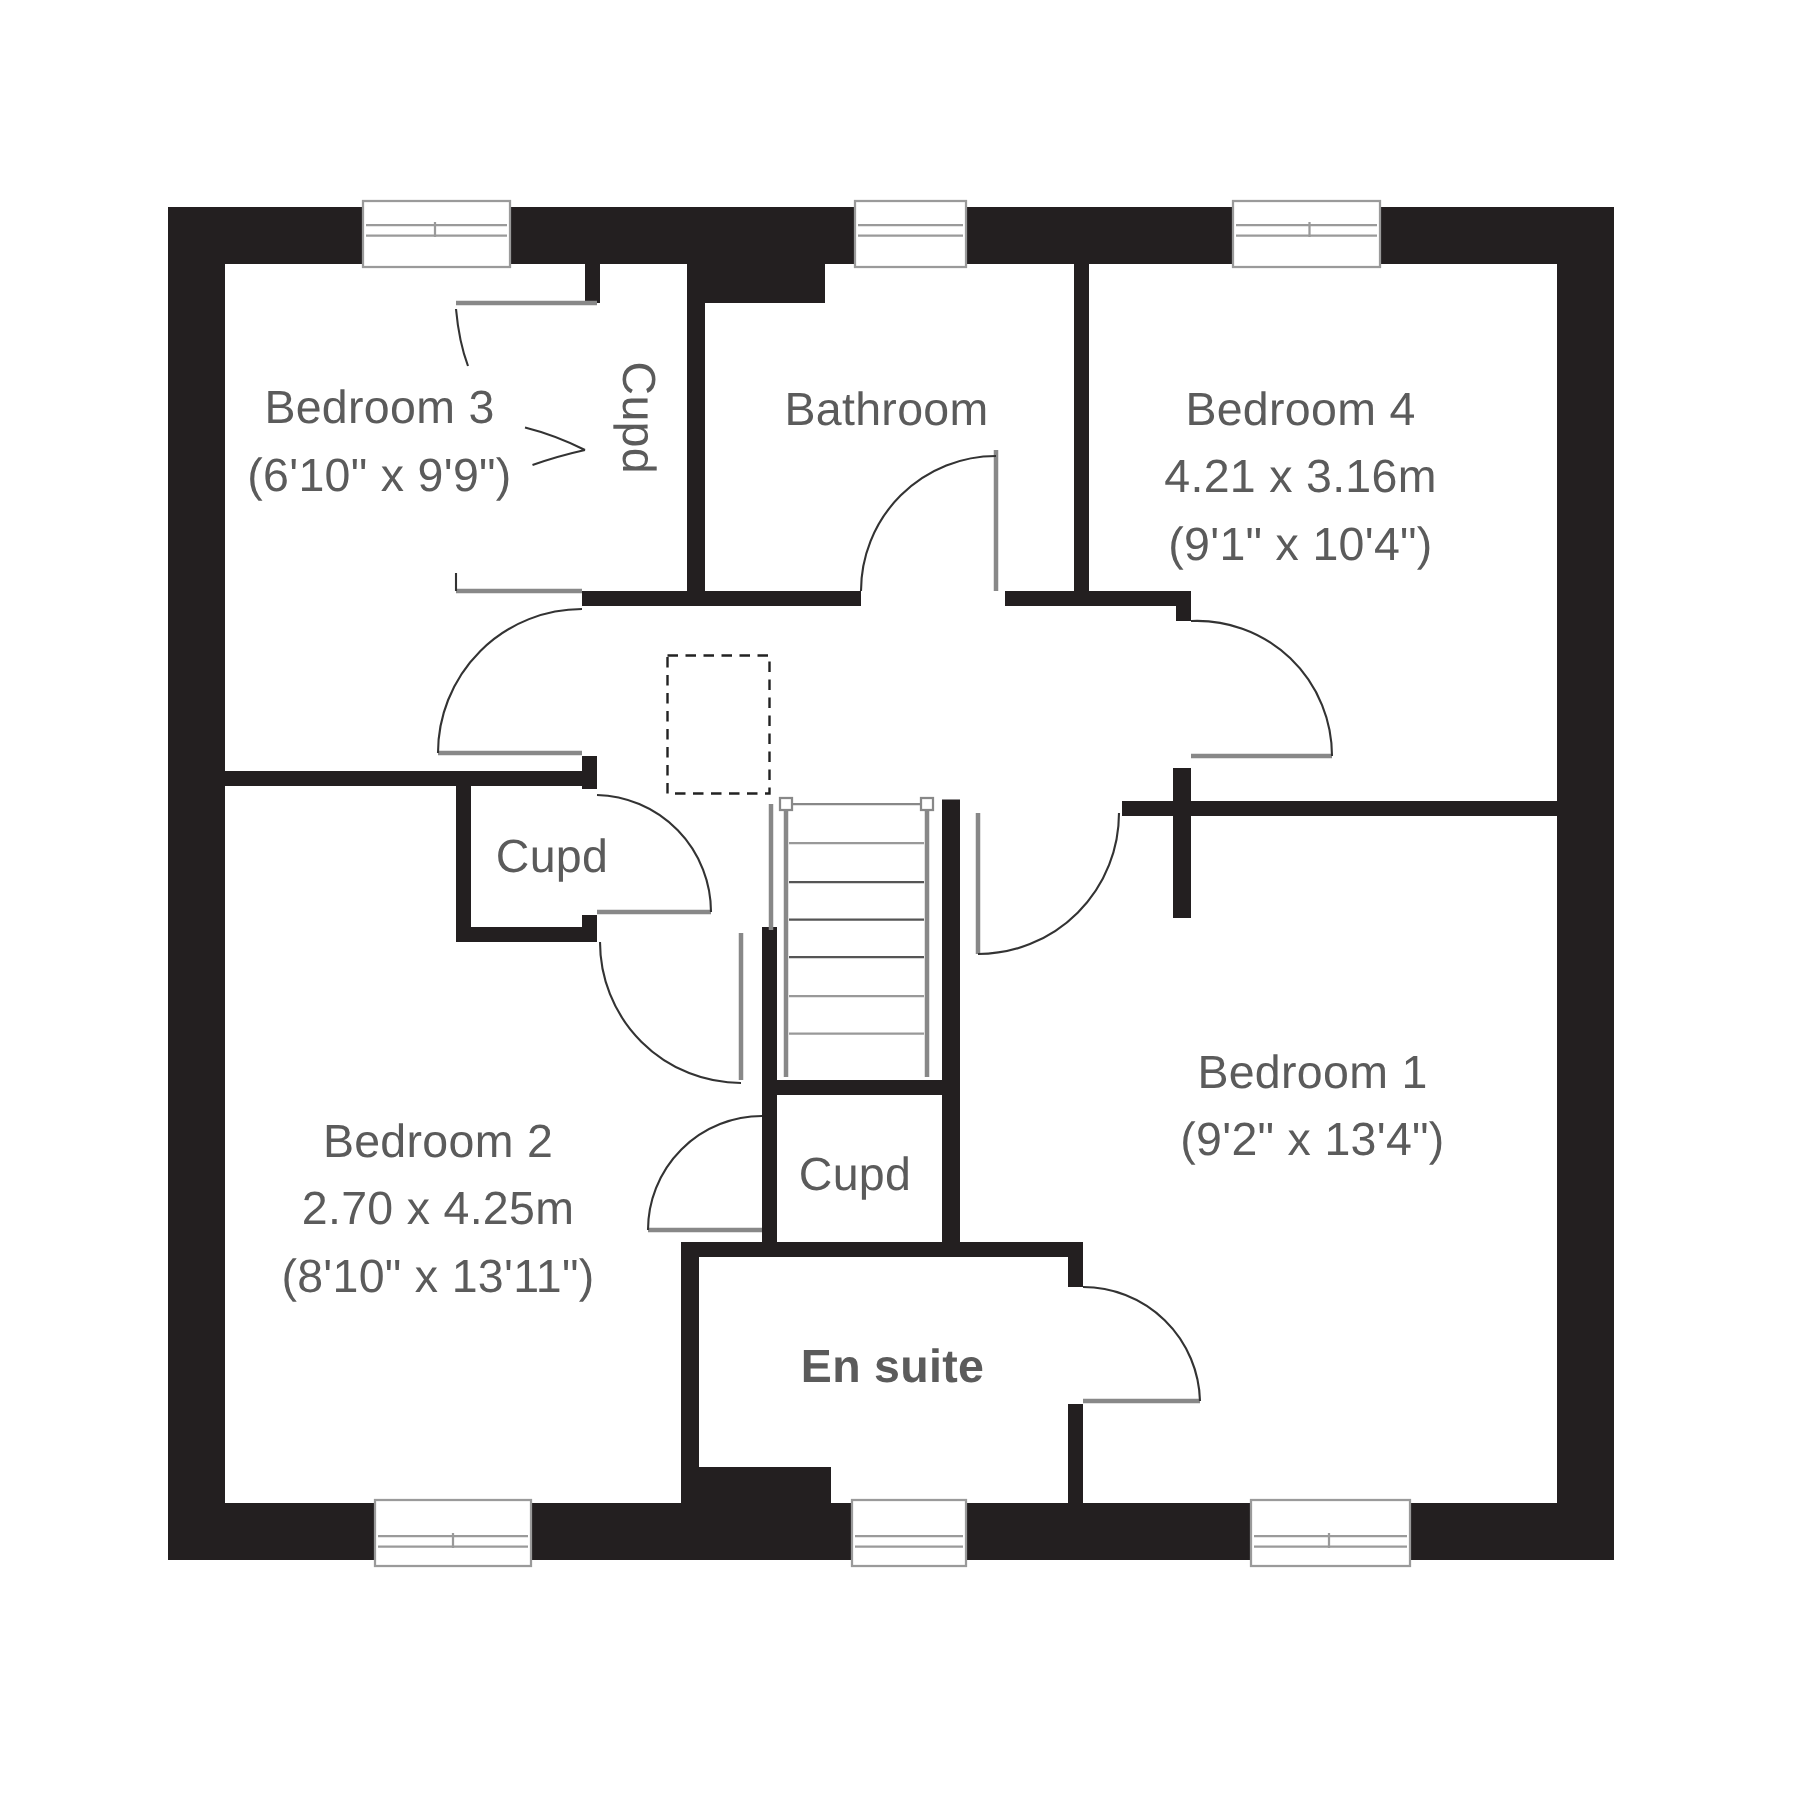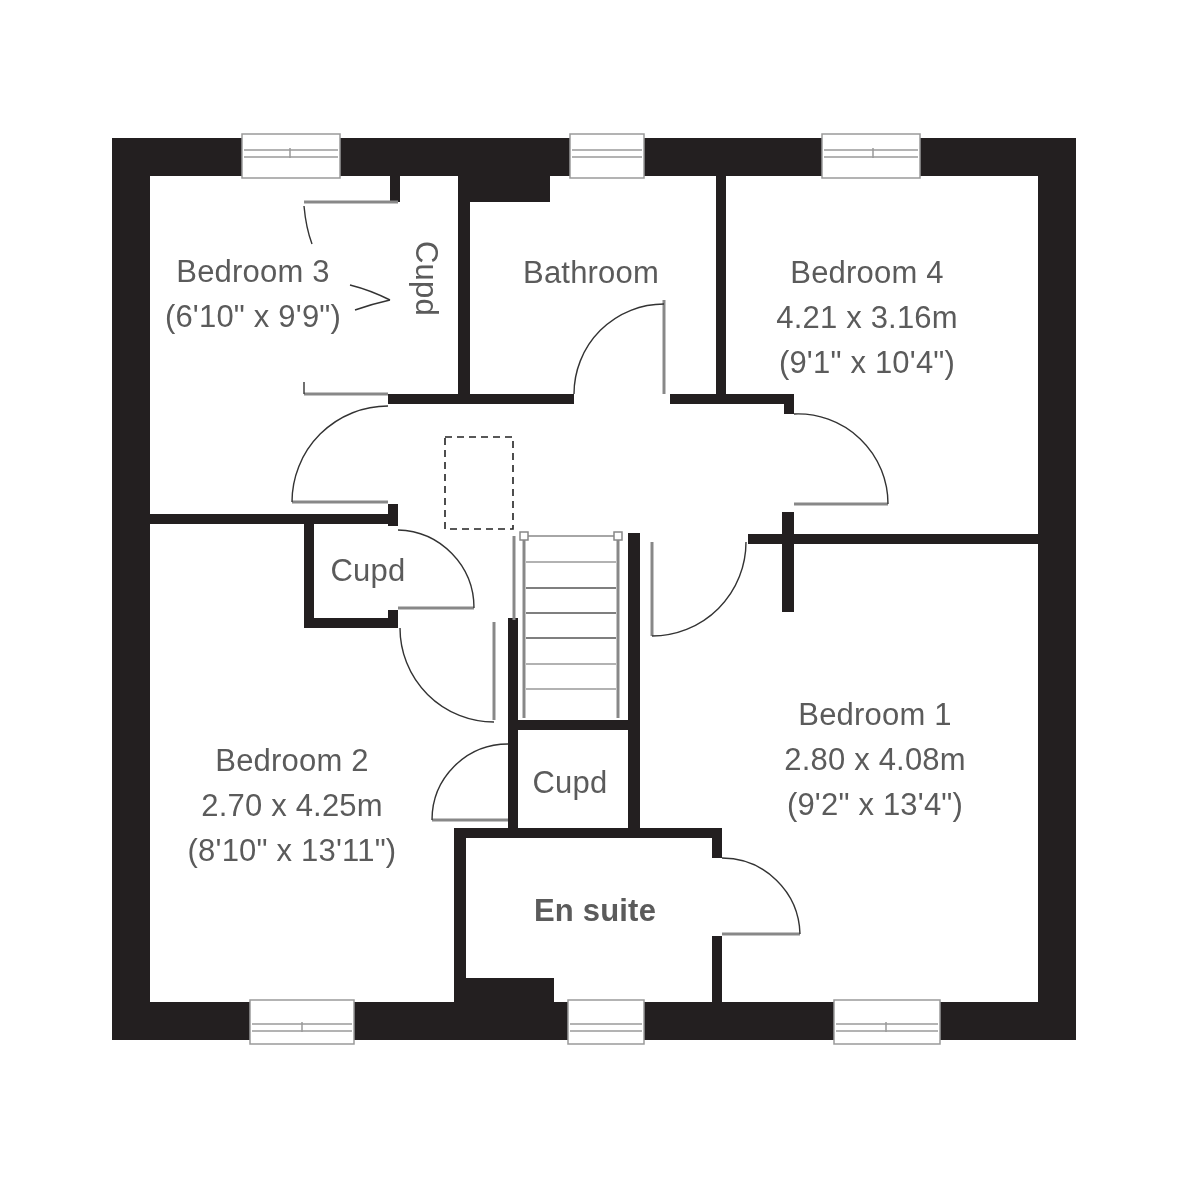--- a/index.html
+++ b/index.html
@@ -157,21 +157,20 @@
   <div>4.21 x 3.16m</div>
   <div>(9'1" x 10'4")</div>
 </div>
 
 <div class="lbl" style="left:318px; top:548px; width:100px;">
   <div>Cupd</div>
 </div>
 
 <div class="lbl" style="left:760px; top:692px; width:230px;">
   <div>Bedroom 1</div>
-  <div>2.80 x 4.08m</div>
   <div>(9'2" x 13'4")</div>
 </div>
 
 <div class="lbl" style="left:172px; top:738px; width:240px;">
   <div>Bedroom 2</div>
   <div>2.70 x 4.25m</div>
   <div>(8'10" x 13'11")</div>
 </div>
 
 <div class="lbl" style="left:520px; top:760px; width:100px;">

